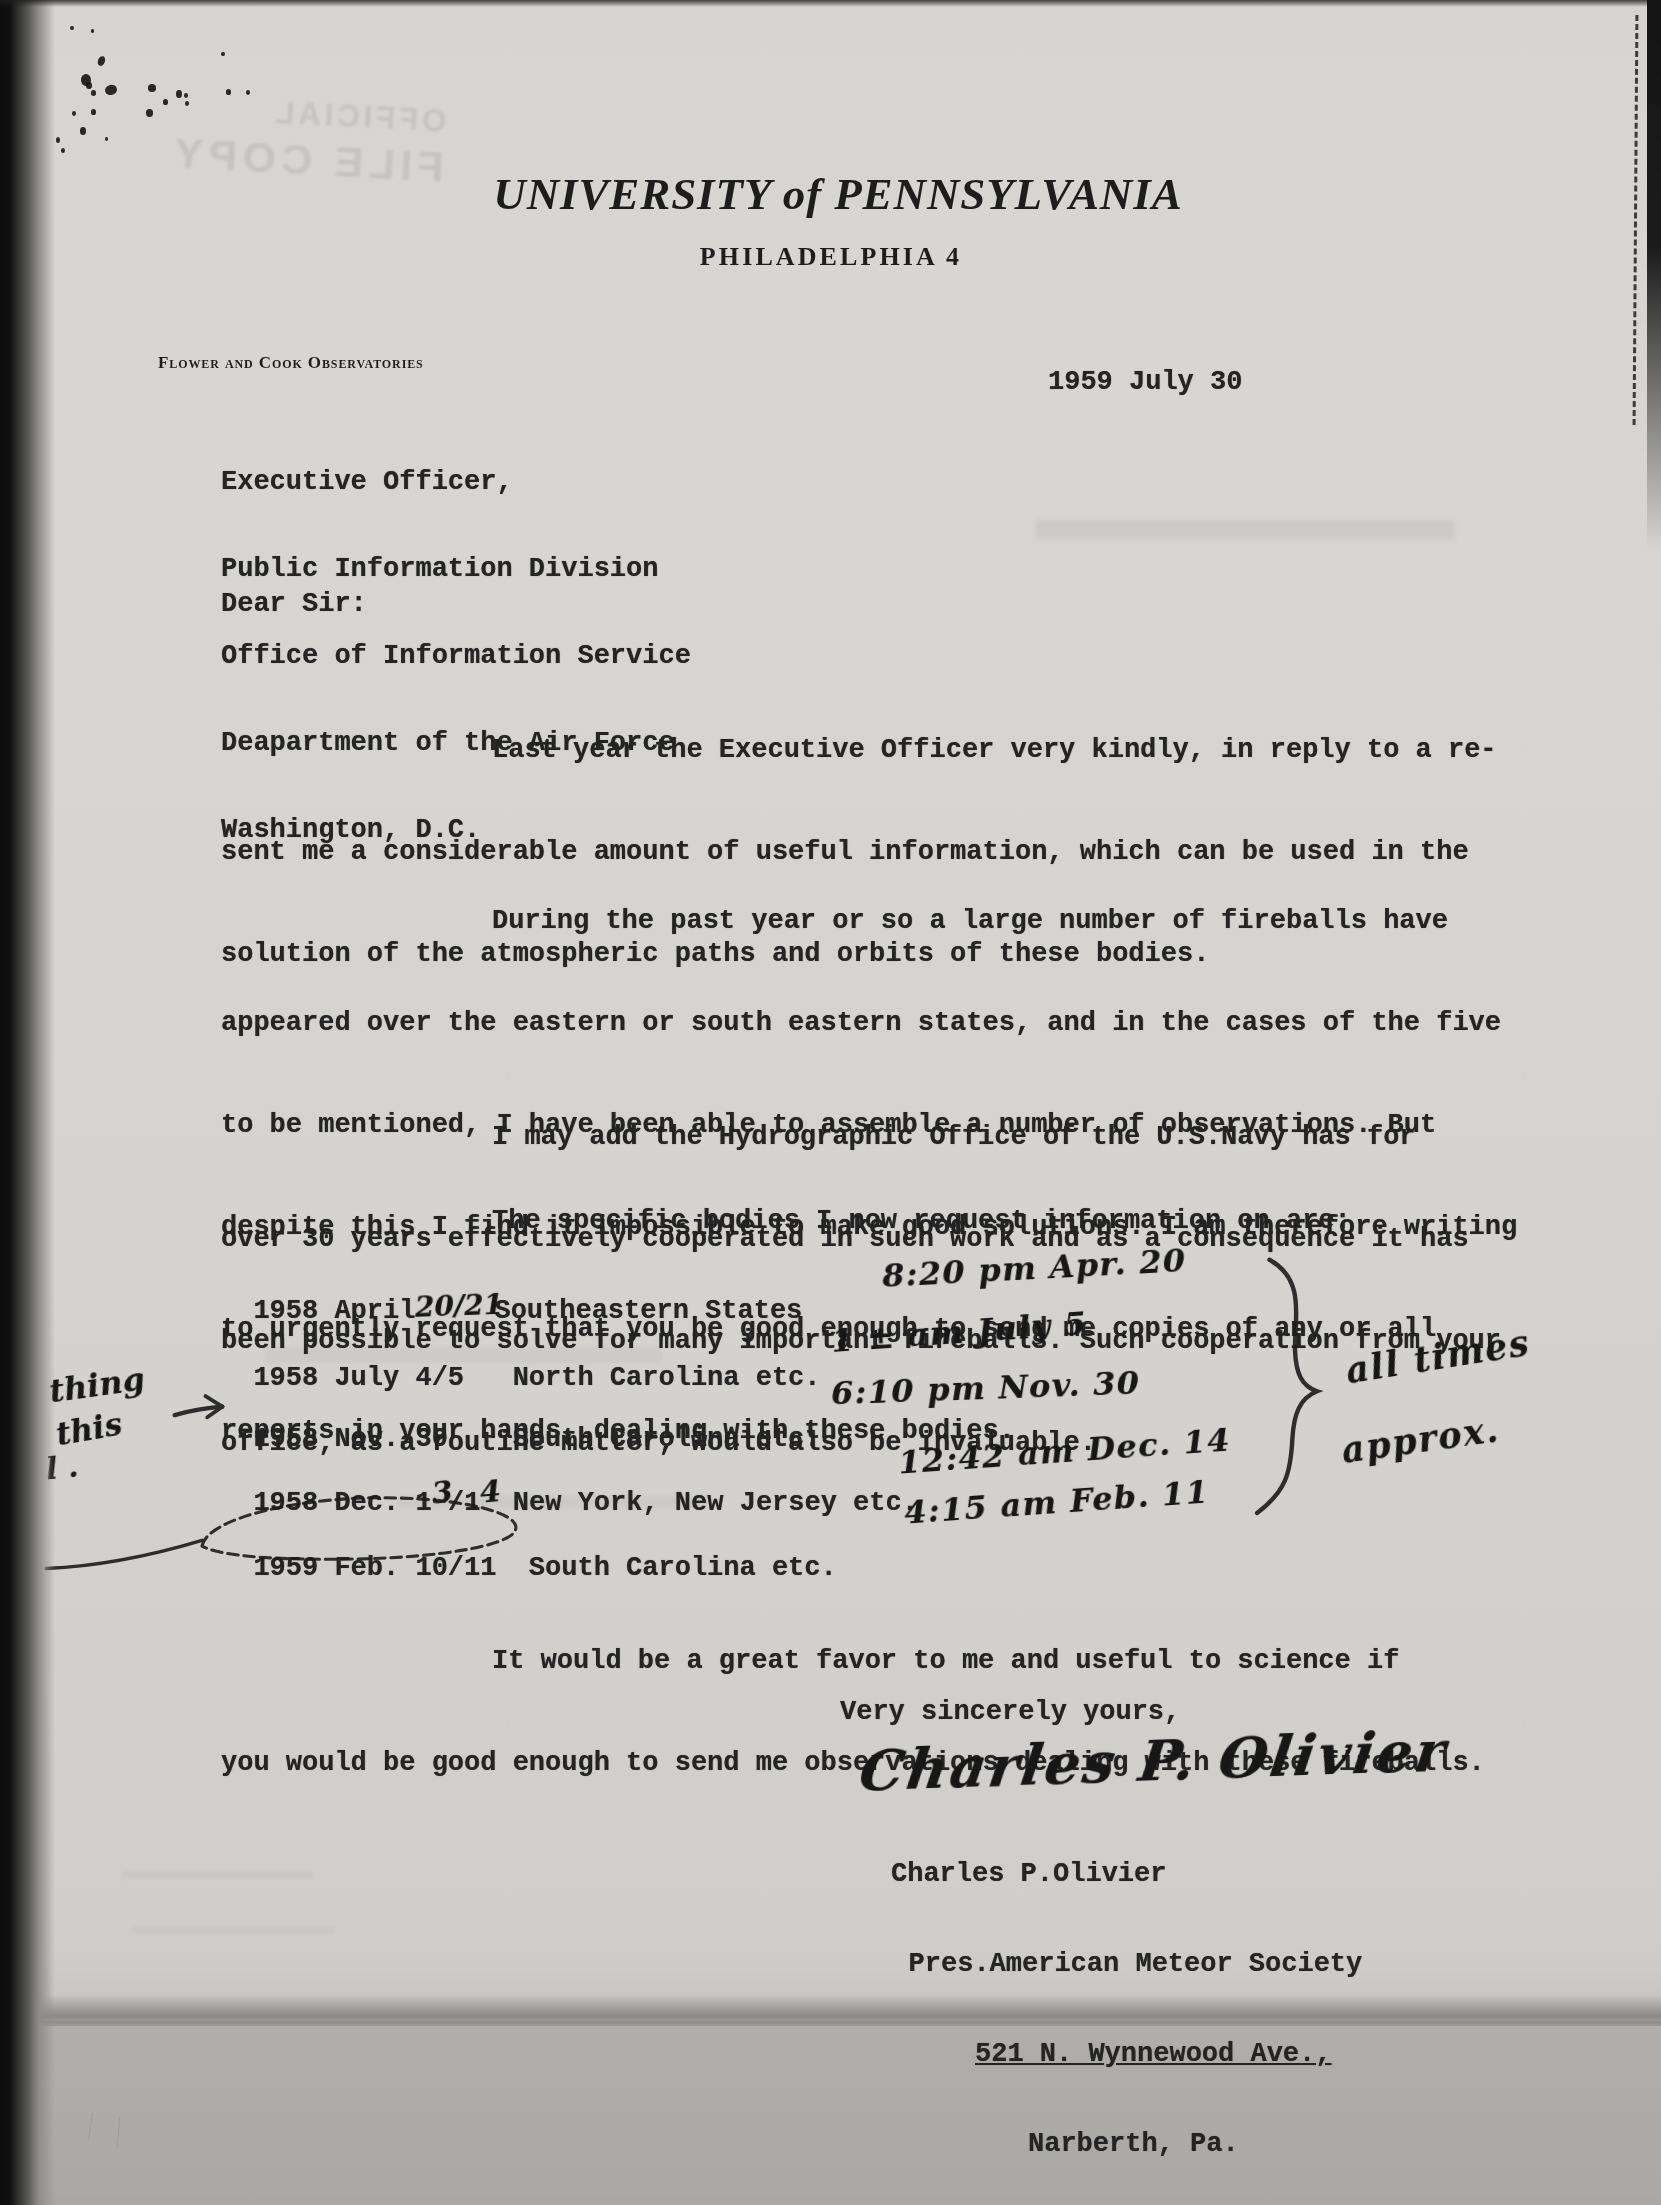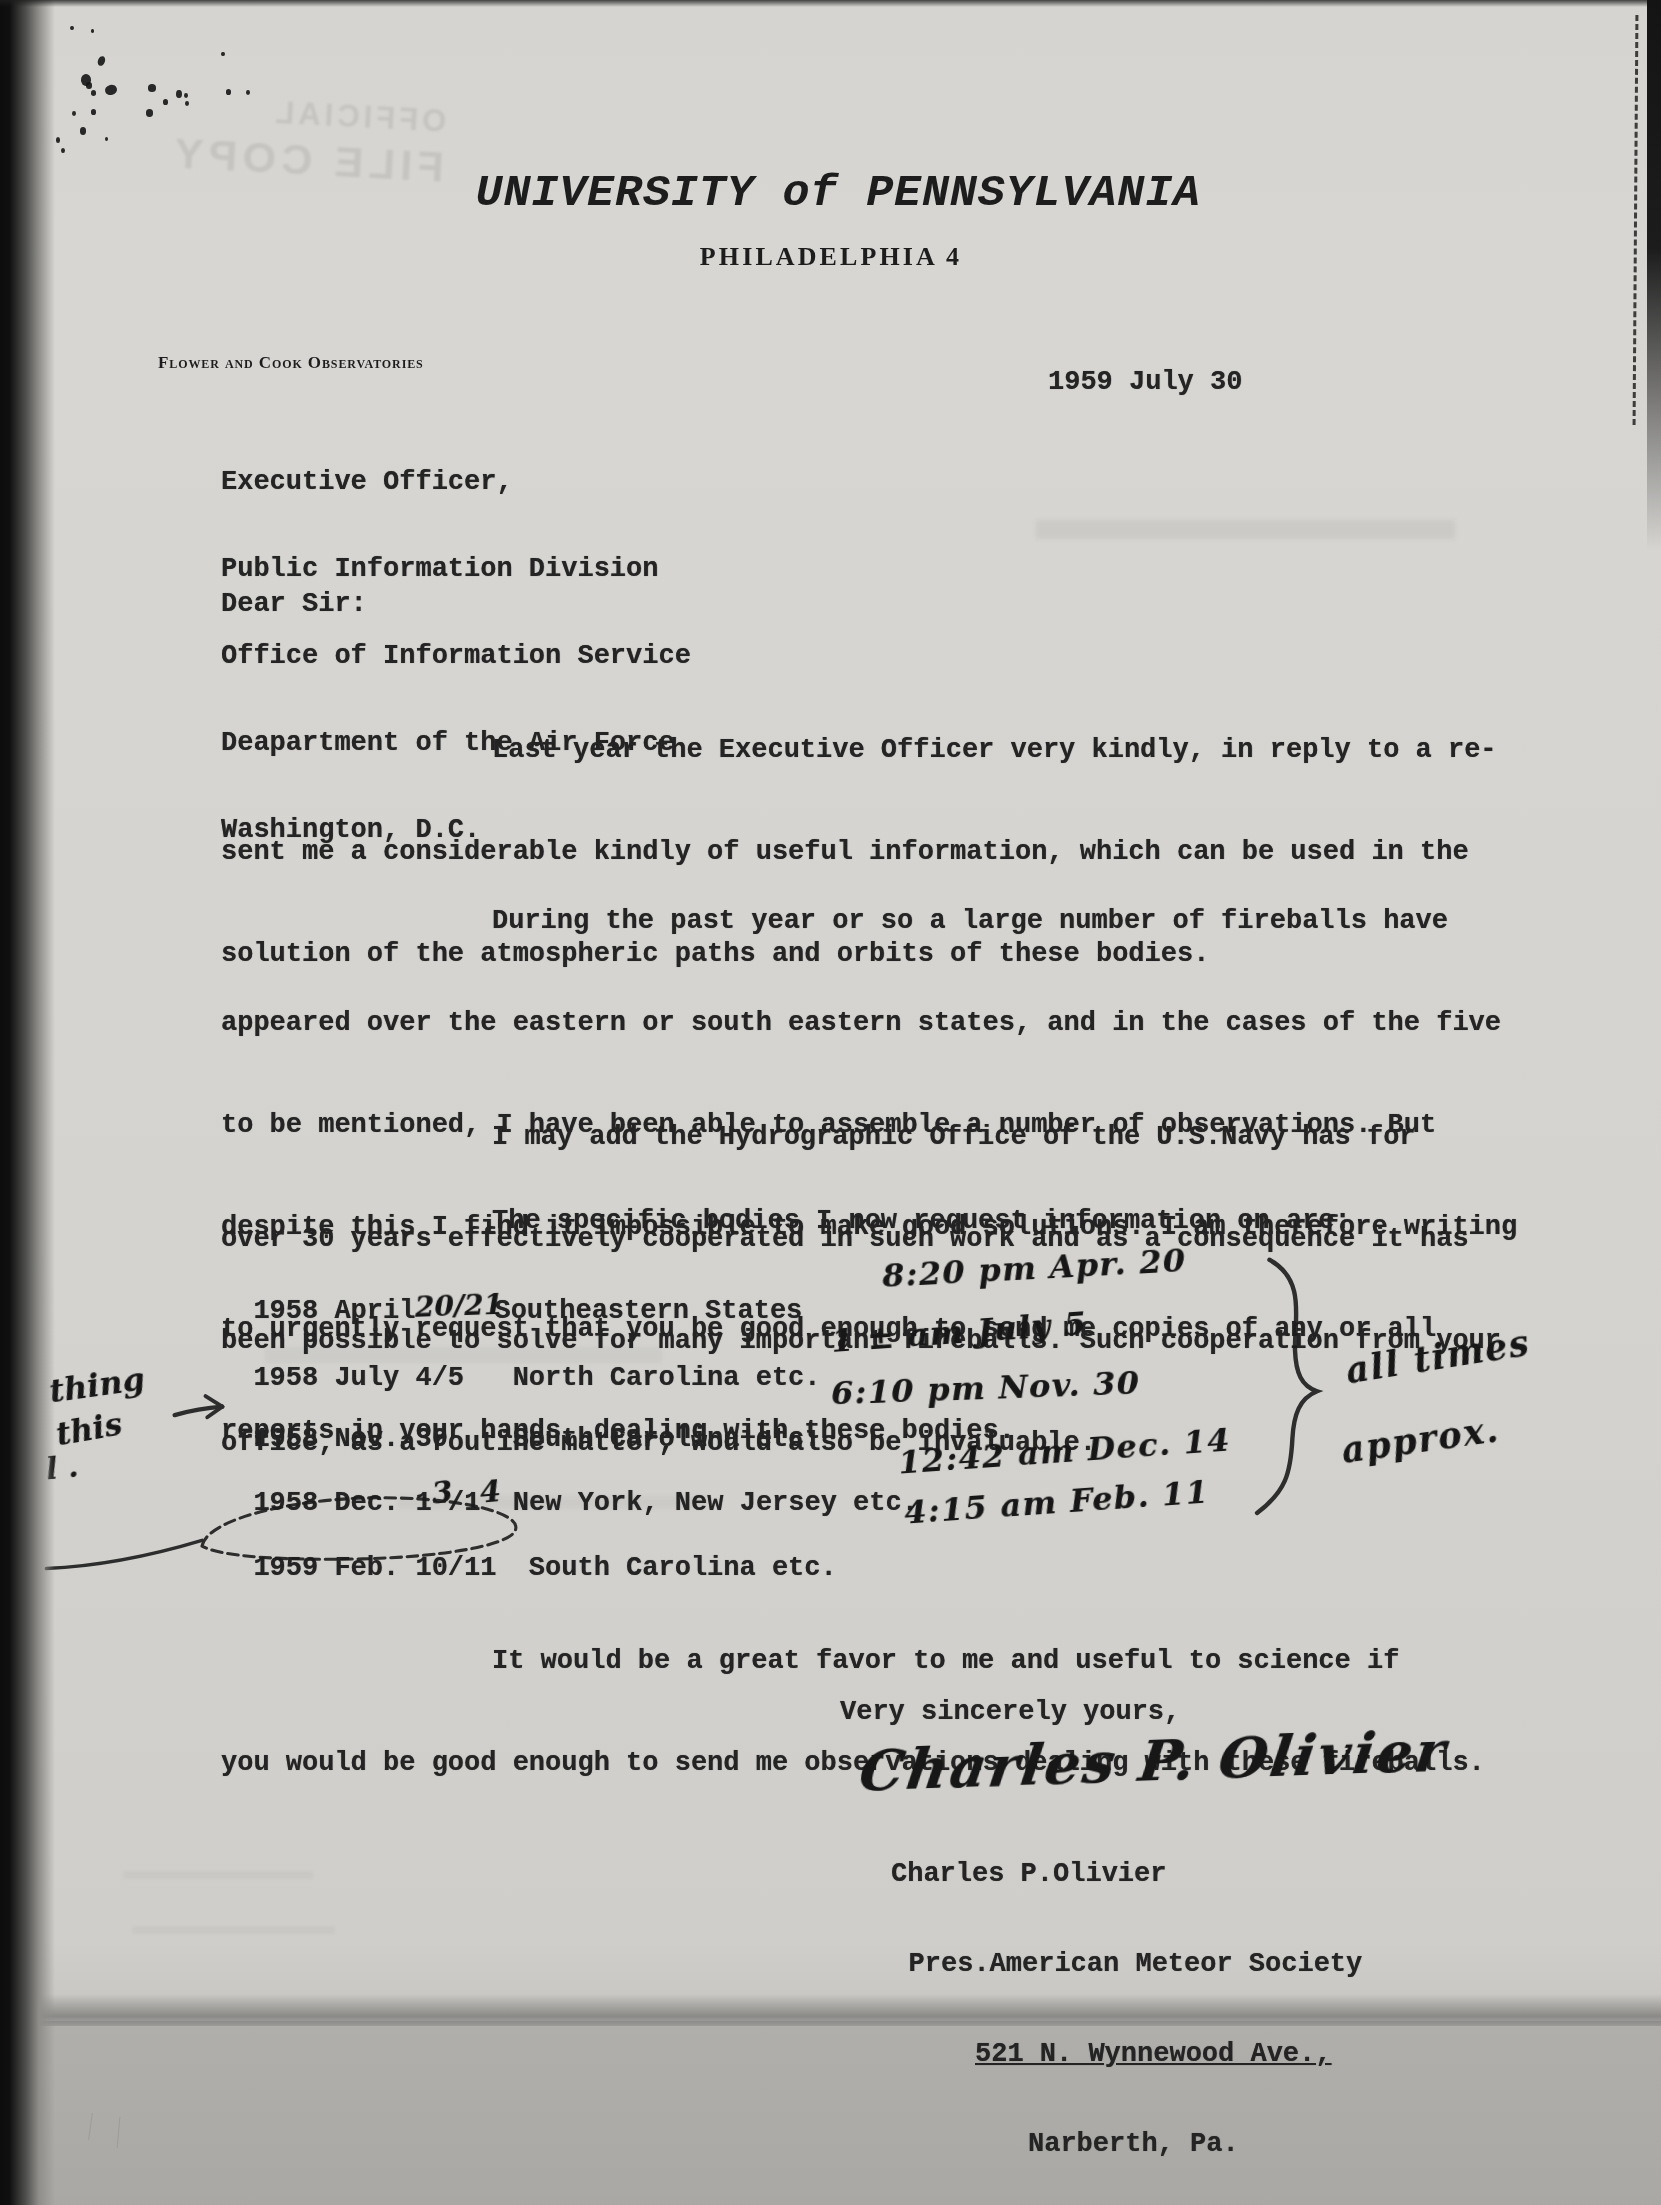--- a/index.html
+++ b/index.html
@@ -50,39 +50,39 @@
   <div class="ghost" style="font-size:31px;letter-spacing:4px;">OFFICIAL</div>
   <div class="ghost" style="font-size:43px;letter-spacing:5.3px;margin-top:2.6px;">FILE COPY</div>
 </div>
 
 <div class="smudge" style="left:1036px;top:520px;width:419px;height:18.5px;"></div>
 <div class="smudge" style="left:265px;top:1347px;width:397px;height:16px;opacity:.7;"></div>
 <div class="smudge" style="left:397px;top:1496px;width:309px;height:13.2px;opacity:.6;"></div>
 <div class="smudge" style="left:123px;top:1872px;width:190px;height:6.2px;opacity:.9;"></div>
 <div class="smudge" style="left:132px;top:1927px;width:203px;height:6.2px;opacity:.9;"></div>
 
-<div class="abs serif" style="left:50%;top:168px;transform:translateX(-49%);font-size:45px;font-style:italic;font-weight:700;letter-spacing:0.9px;white-space:nowrap;font-family:Liberation Mono, monospace;">UNIVERSITY of PENNSYLVANIA</div>
+<div class="abs serif" style="left:50%;top:168px;transform:translateX(-49%);font-size:45px;font-style:italic;font-weight:700;letter-spacing:0.9px;white-space:nowrap;">UNIVERSITY of PENNSYLVANIA</div>
 <div class="abs serif" style="left:50%;top:242px;transform:translateX(-50%);font-size:26px;font-weight:700;letter-spacing:3.1px;white-space:nowrap;">PHILADELPHIA 4</div>
 <div class="abs serif" style="left:158px;top:353px;font-size:17px;font-weight:700;font-variant:small-caps;letter-spacing:0.9px;white-space:nowrap;">Flower and Cook Observatories</div>
 
 <div class="abs typed" style="left:1048px;top:365px;">1959 July 30</div>
 
 <div class="abs typed" style="left:221px;top:410px;line-height:29px;">
   <div class="tline">Executive Officer,</div>
   <div class="tline">Public Information Division</div>
   <div class="tline">Office of Information Service</div>
   <div class="tline">Deapartment of the Air Force</div>
   <div class="tline">Washington, D.C.</div>
 </div>
 
 <div class="abs typed" style="left:221px;top:587px;">Dear Sir:</div>
 
 <div class="abs typed" style="left:221px;top:665px;">
   <div class="tline ind">Last year the Executive Officer very kindly, in reply to a re-</div>
-  <div class="tline">sent me a considerable kindly of useful information, which can be used in the</div>
+  <div class="tline">sent me a considerable amount of useful information, which can be used in the</div>
   <div class="tline">solution of the atmospheric paths and orbits of these bodies.</div>
 </div>
 
 <div class="abs typed" style="left:221px;top:836px;">
   <div class="tline ind">During the past year or so a large number of fireballs have</div>
   <div class="tline">appeared over the eastern or south eastern states, and in the cases of the five</div>
   <div class="tline">to be mentioned, I have been able to assemble a number of observations. But</div>
   <div class="tline">despite this I find it impossible to make good solutions. I am therefore writing</div>
   <div class="tline">to urgently request that you be good enough to send me copies of any or all</div>
   <div class="tline">reports in your hands, dealing with these bodies.</div>

